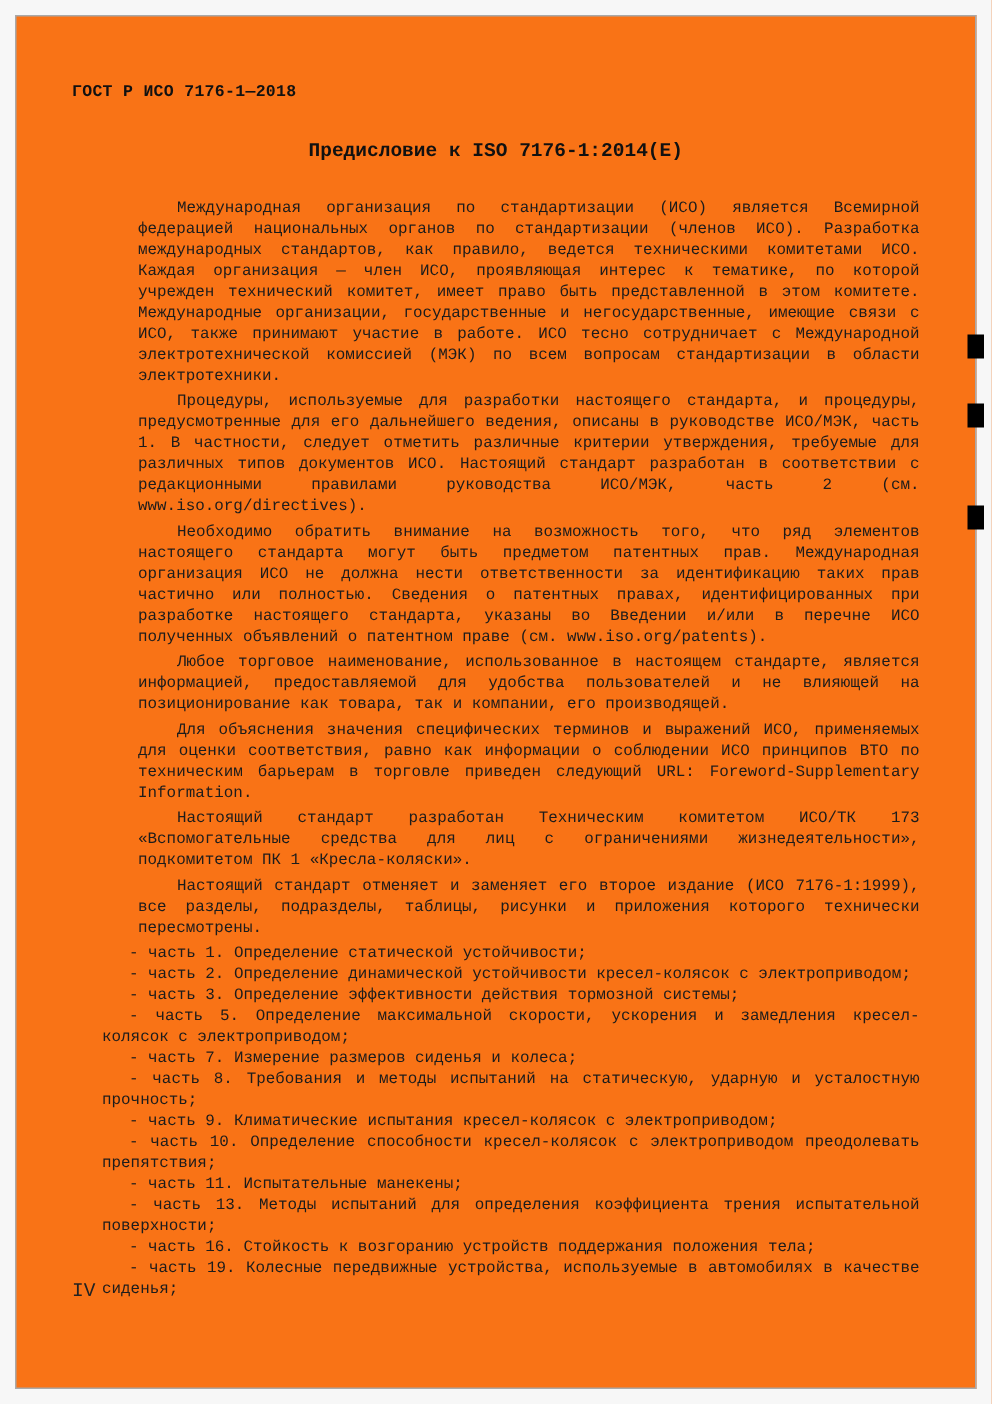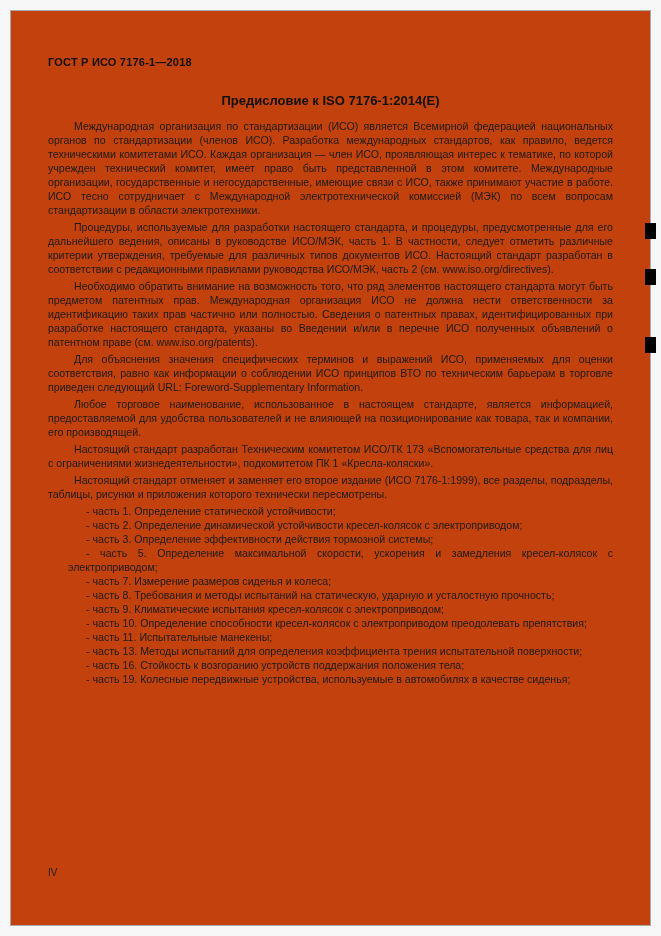--- a/index.html
+++ b/index.html
@@ -13,57 +13,59 @@
   .page {
     position: relative;
     width: 661px;
     height: 936px;
     background: #f7f7f7;
   }
   .page-inner {
     position: absolute;
     left: 10px; top: 10px; right: 10px; bottom: 10px;
     border: 1px solid #a9a9a9;
-    background: #c2410c;
+    background: #f97316;
     padding: 45px 37px 0 37px;
+    font-family: Liberation Mono, monospace;
   }
   .doc-header {
     font-size: 11px;
     font-weight: bold;
     letter-spacing: 0.2px;
     color: #111;
   }
   .doc-title {
     text-align: center;
     font-size: 13px;
     font-weight: bold;
     margin-top: 25px;
-    margin-bottom: 11px;
+    margin-bottom: 24px;
     color: #111;
   }
   .content p {
     font-size: 10.6px;
     line-height: 14px;
     text-align: justify;
     color: #1c1c1c;
   }
   .content p.para {
     text-indent: 26px;
     margin-bottom: 3px;
+    margin-left: 44px;
   }
   .content p.list-item {
     text-indent: 18px;
     margin-bottom: 0;
     margin-left: 20px;
   }
   .doc-footer {
     position: absolute;
     left: 37px;
-    bottom: 47px;
-    font-size: 10px;
+    bottom: 57px;
+    font-size: 13px;
     color: #222;
   }
   .edge-mark {
     position: absolute;
     right: 5px;
     width: 11px;
     height: 16px;
     background: #000;
   }
   .edge-mark.m1 { top: 223px; }
@@ -83,23 +85,23 @@
     <div class="content">
 
       <div>
 
           <p class="para">Международная организация по стандартизации (ИСО) является Всемирной федерацией национальных органов по стандартизации (членов ИСО). Разработка международных стандартов, как правило, ведется техническими комитетами ИСО. Каждая организация — член ИСО, проявляющая интерес к тематике, по которой учрежден технический комитет, имеет право быть представленной в этом комитете. Международные организации, государственные и негосударственные, имеющие связи с ИСО, также принимают участие в работе. ИСО тесно сотрудничает с Международной электротехнической комиссией (МЭК) по всем вопросам стандартизации в области электротехники.</p>
 
           <p class="para">Процедуры, используемые для разработки настоящего стандарта, и процедуры, предусмотренные для его дальнейшего ведения, описаны в руководстве ИСО/МЭК, часть 1. В частности, следует отметить различные критерии утверждения, требуемые для различных типов документов ИСО. Настоящий стандарт разработан в соответствии с редакционными правилами руководства ИСО/МЭК, часть 2 (см. www.iso.org/directives).</p>
 
           <p class="para">Необходимо обратить внимание на возможность того, что ряд элементов настоящего стандарта могут быть предметом патентных прав. Международная организация ИСО не должна нести ответственности за идентификацию таких прав частично или полностью. Сведения о патентных правах, идентифицированных при разработке настоящего стандарта, указаны во Введении и/или в перечне ИСО полученных объявлений о патентном праве (см. www.iso.org/patents).</p>
 
+          <p class="para">Любое торговое наименование, использованное в настоящем стандарте, является информацией, предоставляемой для удобства пользователей и не влияющей на позиционирование как товара, так и компании, его производящей.</p>
+
           <p class="para">Для объяснения значения специфических терминов и выражений ИСО, применяемых для оценки соответствия, равно как информации о соблюдении ИСО принципов ВТО по техническим барьерам в торговле приведен следующий URL: Foreword-Supplementary Information.</p>
-
-          <p class="para">Любое торговое наименование, использованное в настоящем стандарте, является информацией, предоставляемой для удобства пользователей и не влияющей на позиционирование как товара, так и компании, его производящей.</p>
 
           <p class="para">Настоящий стандарт разработан Техническим комитетом ИСО/ТК 173 «Вспомогательные средства для лиц с ограничениями жизнедеятельности», подкомитетом ПК 1 «Кресла-коляски».</p>
 
           <p class="para">Настоящий стандарт отменяет и заменяет его второе издание (ИСО 7176-1:1999), все разделы, подразделы, таблицы, рисунки и приложения которого технически пересмотрены.</p>
 
         </div>
 
       <div>
 
           <p class="list-item">- часть 1. Определение статической устойчивости;</p>

